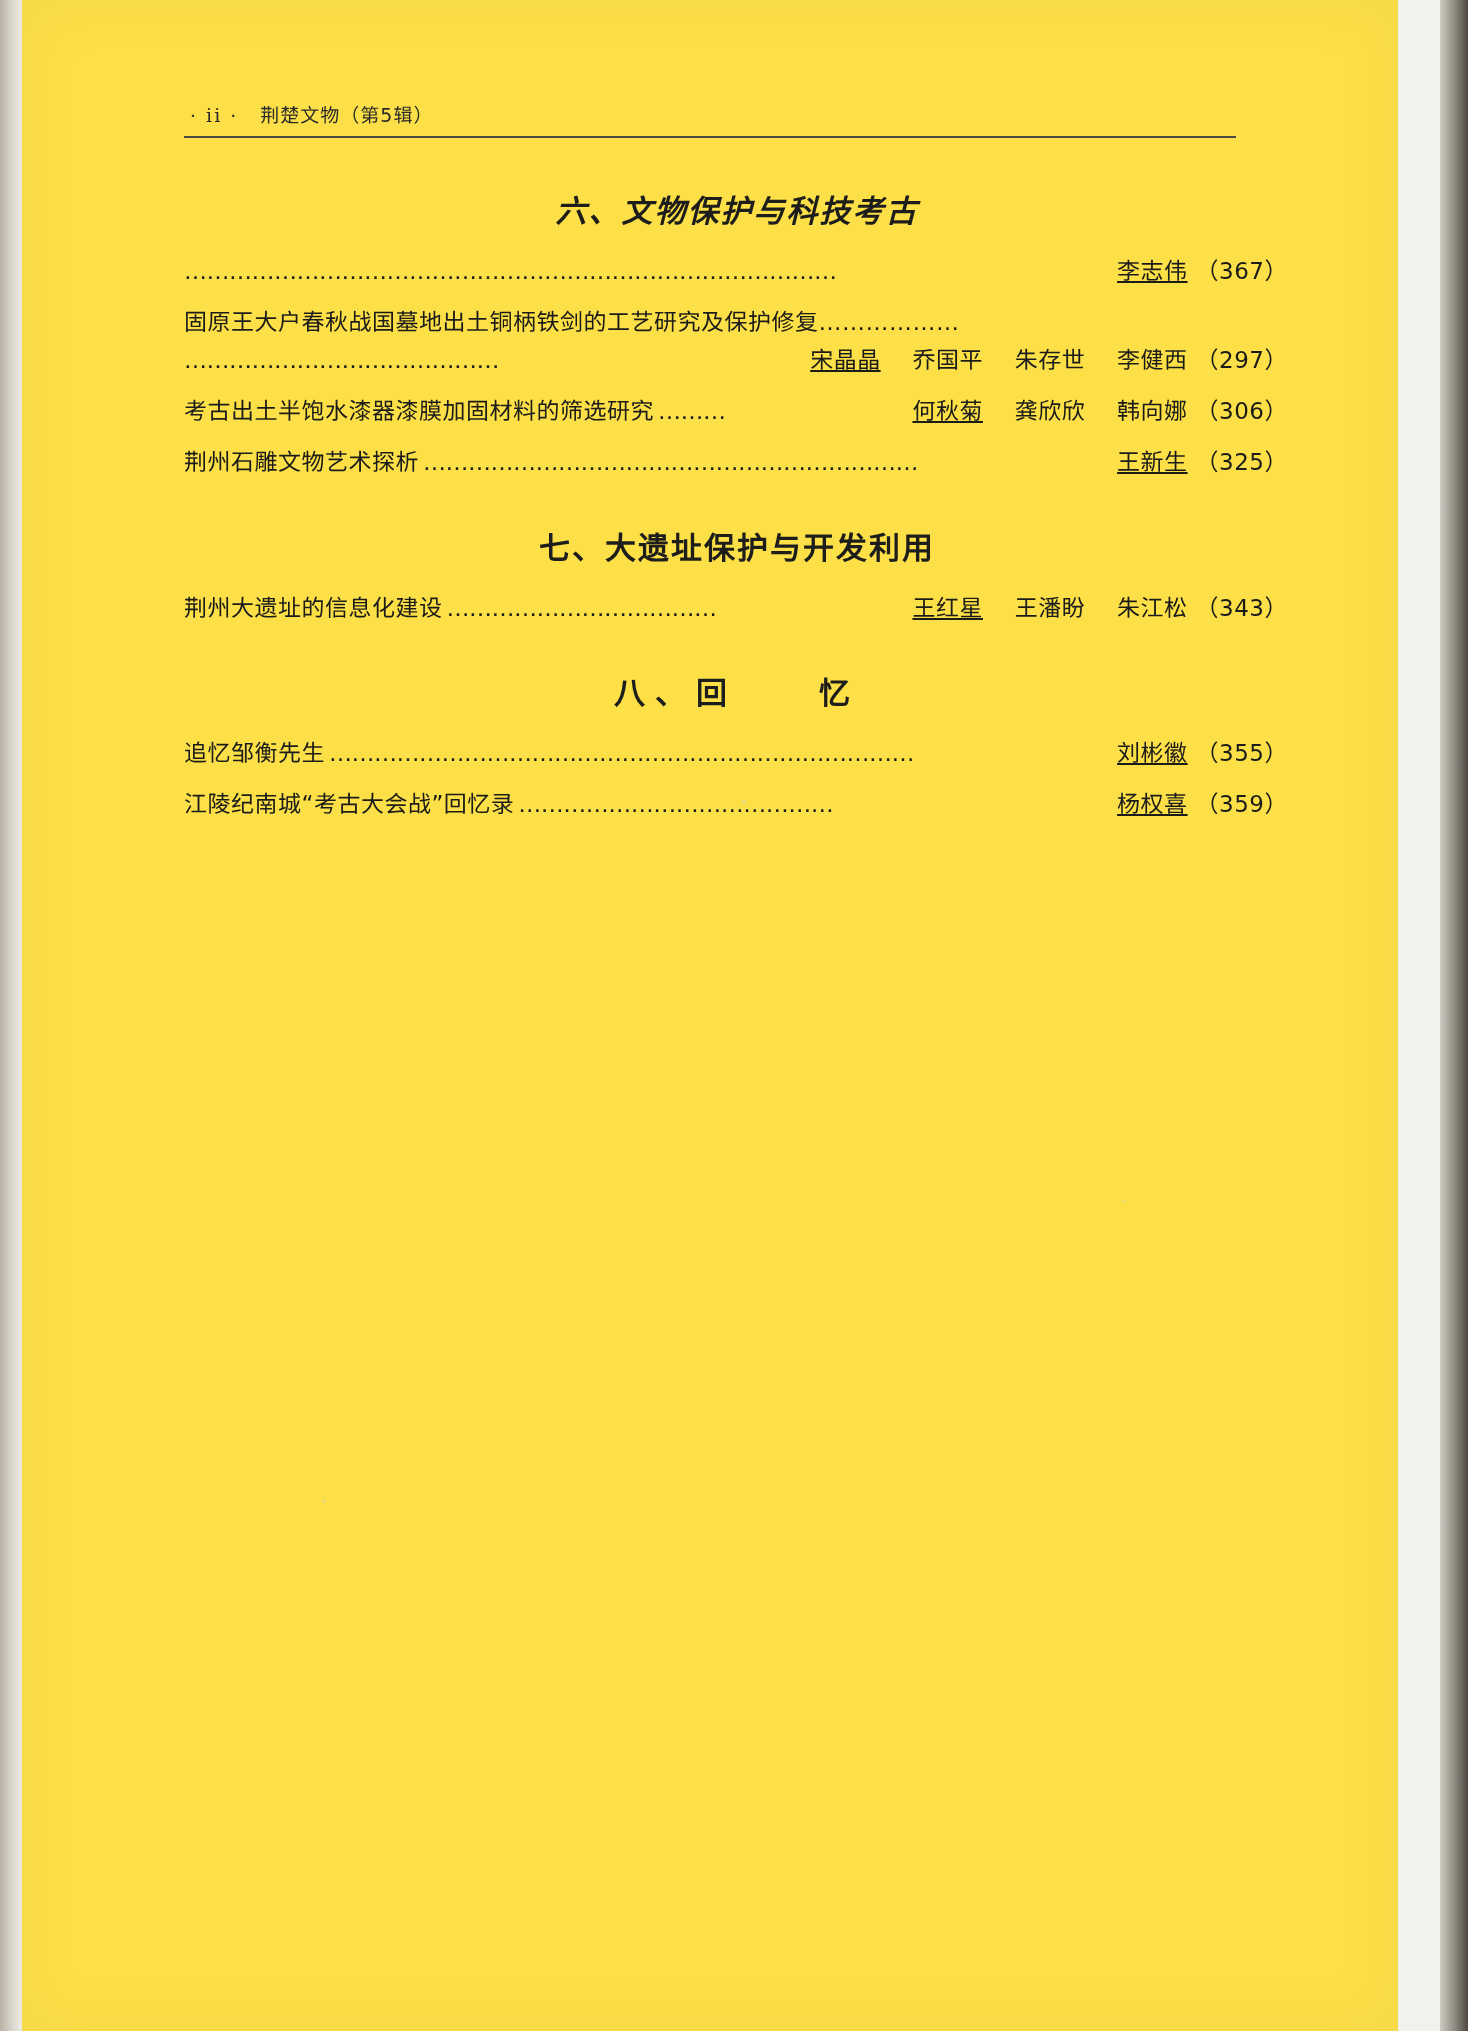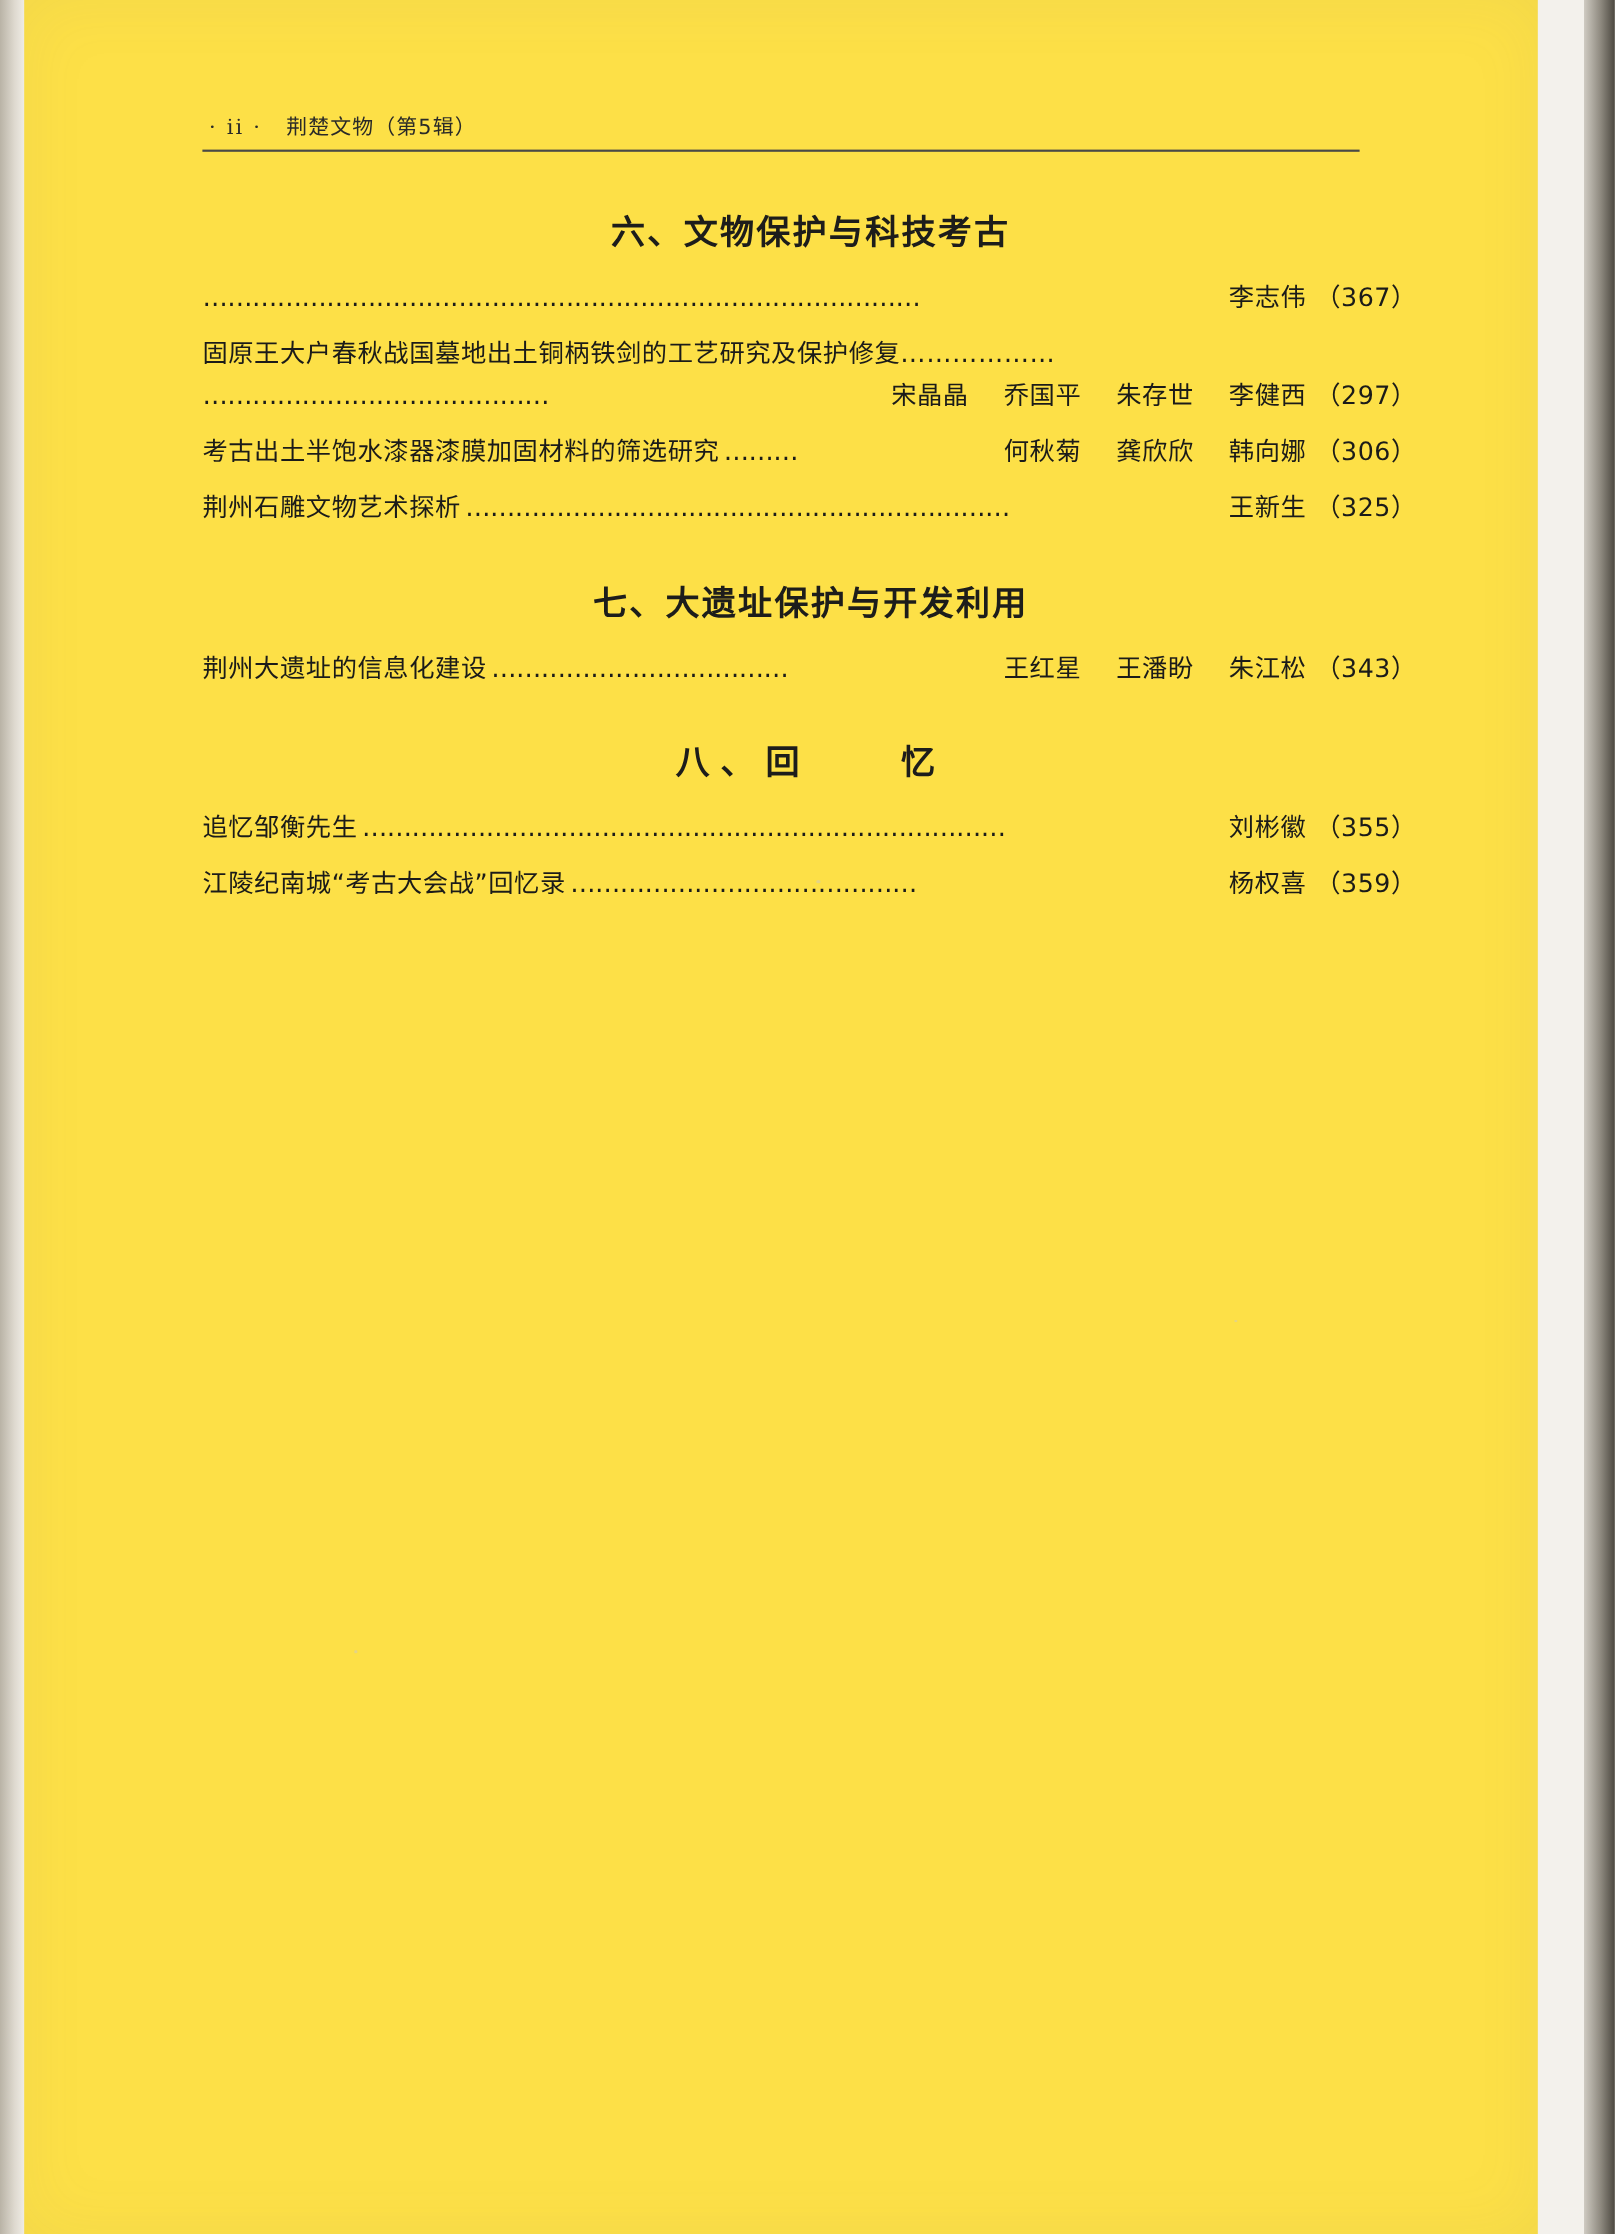--- a/index.html
+++ b/index.html
@@ -85,21 +85,21 @@
   
   .section-heading {
     text-align: center;
     font-size: 31px;
     font-weight: bold;
     color: #1d1d1b;
     letter-spacing: 2px;
     margin: 0;
     padding: 0;
   }
-  .sec1 { margin-top: 48px; padding-left: 30px;}
+  .sec1 { margin-top: 48px; padding-left: 30px; font-style: italic;}
   .sec2 { margin-top: 42px; padding-left: 30px;}
   .sec3 { margin-top: 40px; padding-left: 30px; letter-spacing: 10px;}
 
   
   .toc-list {
     margin: 0;
     padding: 0;
     list-style: none;
   }
   .entry {
@@ -117,21 +117,21 @@
     display: block;
     white-space: nowrap;
   }
 
   .title-text { }
   .leader {
     letter-spacing: -0.5px;
   }
   .authors { }
   .author { margin-left: 24px; }
-  .author:first-of-type { margin-left: 14px; }
+  .author:first-of-type { margin-left: 14px; text-decoration: underline; }
   .page-no { margin-left: 8px; }
 
   
   .tail {
     display: flex;
     justify-content: flex-end;
     align-items: baseline;
     white-space: nowrap;
   }
   .tail .leader {

